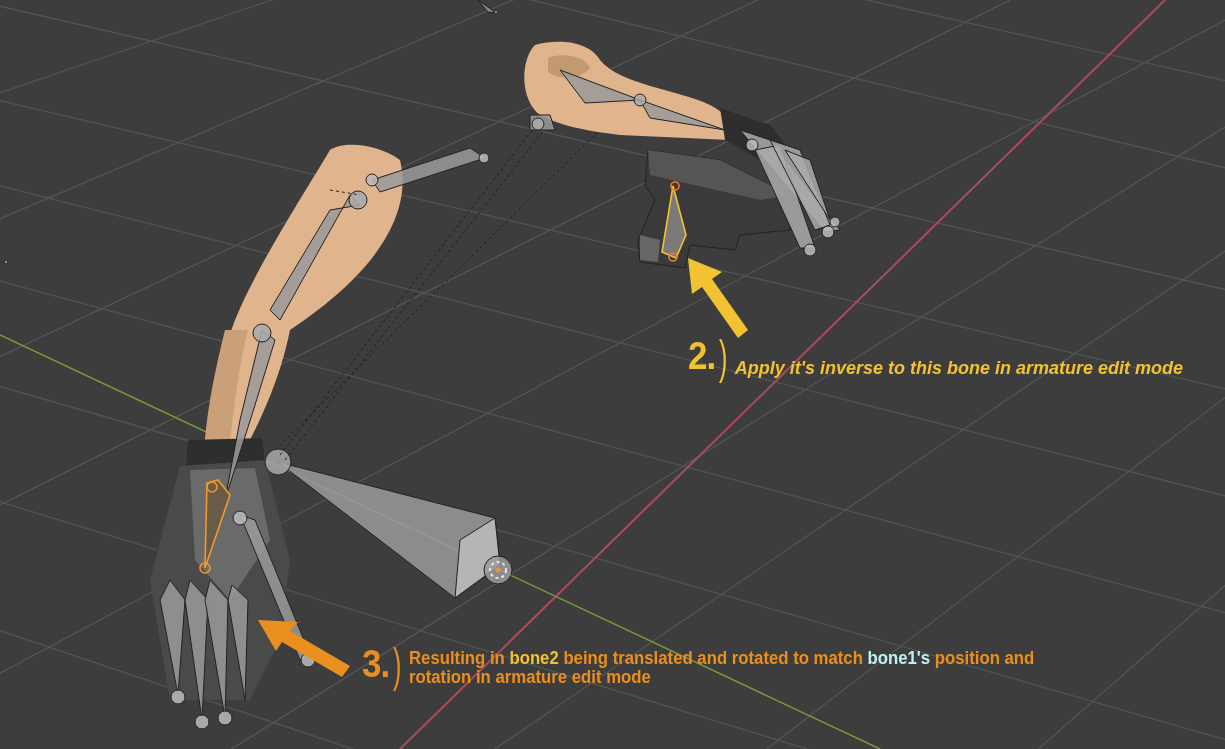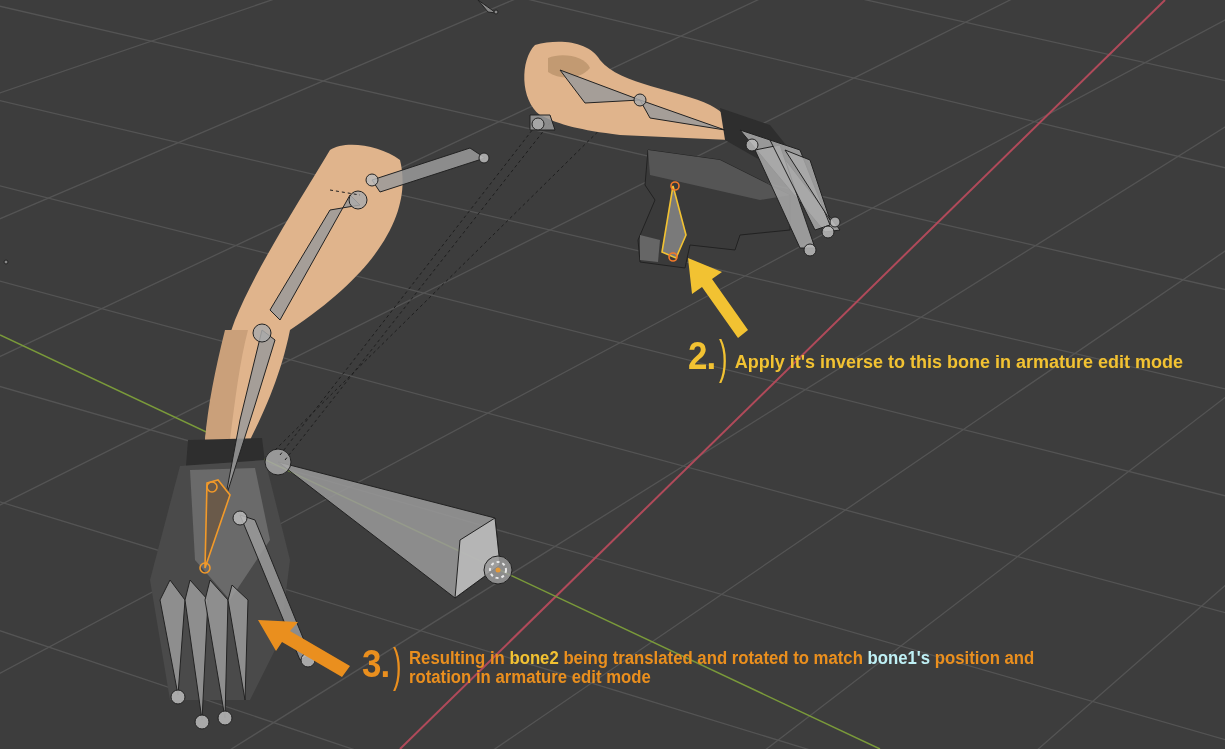--- a/index.html
+++ b/index.html
@@ -4,21 +4,21 @@
 <style>
   html, body { margin:0; padding:0; }
   body { width:1225px; height:749px; overflow:hidden; background:#3d3d3d; font-family:"Liberation Sans", sans-serif; }
   #viewport { position:relative; width:1225px; height:749px; background:#3d3d3d; overflow:hidden; }
   #scene { position:absolute; left:0; top:0; }
   .annotation { position:absolute; font-weight:bold; display:flex; align-items:flex-start; }
   .step-num { font-family:"Liberation Sans", sans-serif; font-weight:bold; font-size:38px; line-height:38px; letter-spacing:-1px; transform:scaleX(0.92); transform-origin:left center; }
   .step-paren { font-size:46px; line-height:40px; margin-left:1px; margin-right:4px; font-weight:normal; transform:scaleX(0.55); transform-origin:left center; width:12px; }
   .step-text { font-size:18px; line-height:19px; font-weight:bold; }
   #ann2 { left:688px; top:337px; color:#f2c232; }
-  #ann2 .step-text { width:450px; margin-top:16px; }
+  #ann2 .step-text { width:450px; margin-top:22px;font-style:italic; }
   #ann3 { left:362px; top:645px; color:#ea8f1e; }
   #ann3 .step-text { width:720px; margin-top:4px; font-size:18px; transform:scaleX(0.93); transform-origin:left top; }
   .hl-yellow { color:#f2c232; }
   .hl-cyan { color:#bff0f5; }
 </style>
 </head>
 <body>
 
 <div id="viewport">
   <svg id="scene" width="1225" height="749" viewBox="0 0 1225 749">

